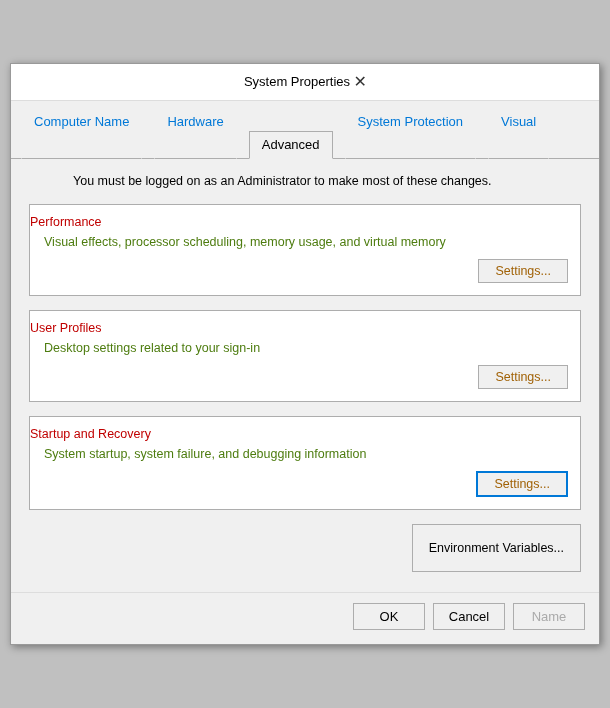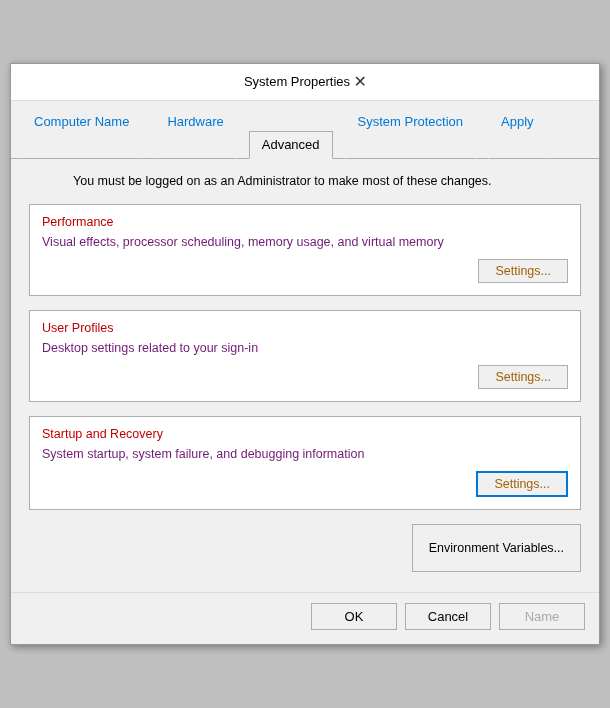--- a/index.html
+++ b/index.html
@@ -98,35 +98,36 @@
       color: #000000;
       margin-bottom: 14px;
       line-height: 1.4;
       margin-left: 44px;
     }
 
     .section-box {
       border: 1px solid #adadad;
       background: #fff;
       margin-bottom: 14px;
-      padding: 10px 12px 12px 12px;
+      padding: 10px 12px 12px 0;
       position: relative;
     }
 
     .section-title {
       font-size: 12.5px;
       color: #c00000;
       font-weight: 400;
       margin-bottom: 6px;
     }
 
     .section-desc {
       font-size: 12.5px;
-      color: #701a75;
+      color: #4d7c0f;
       margin-bottom: 10px;
+      margin-left: 14px;
     }
 
     .settings-btn-wrap {
       display: flex;
       justify-content: flex-end;
     }
 
     .settings-btn {
       padding: 4px 16px;
       background: #f0f0f0;
@@ -161,21 +162,21 @@
       justify-content: flex-end;
       align-items: center;
       padding: 10px 14px 14px 14px;
       gap: 8px;
       border-top: 1px solid #ddd;
       background: #f0f0f0;
     }
 
     .bottom-btn {
       padding: 5px 0;
-      width: 86px;
+      width: 72px;
       background: #f0f0f0;
       border: 1px solid #adadad;
       cursor: pointer;
       font-size: 13px;
       color: #000;
       text-align: center;
     }
 
     .bottom-btn.disabled {
       color: #aaa;
@@ -190,21 +191,21 @@
   <div class="title-bar">
     <span class="title-bar-text">System Properties</span>
     <button class="close-btn">✕</button>
   </div>
 
   <div class="tabs">
     <div class="tab">Computer Name</div>
     <div class="tab">Hardware</div>
     <div class="tab active">Advanced</div>
     <div class="tab">System Protection</div>
-    <div class="tab">Apply</div>
+    <div class="tab">Visual</div>
   </div>
 
   <div class="content">
 
     <div class="admin-notice">You must be logged on as an Administrator to make most of these changes.</div>
 
     <div class="section-box">
       <div class="section-title">Performance</div>
       <div class="section-desc">Visual effects, processor scheduling, memory usage, and virtual memory</div>
       <div class="settings-btn-wrap">

